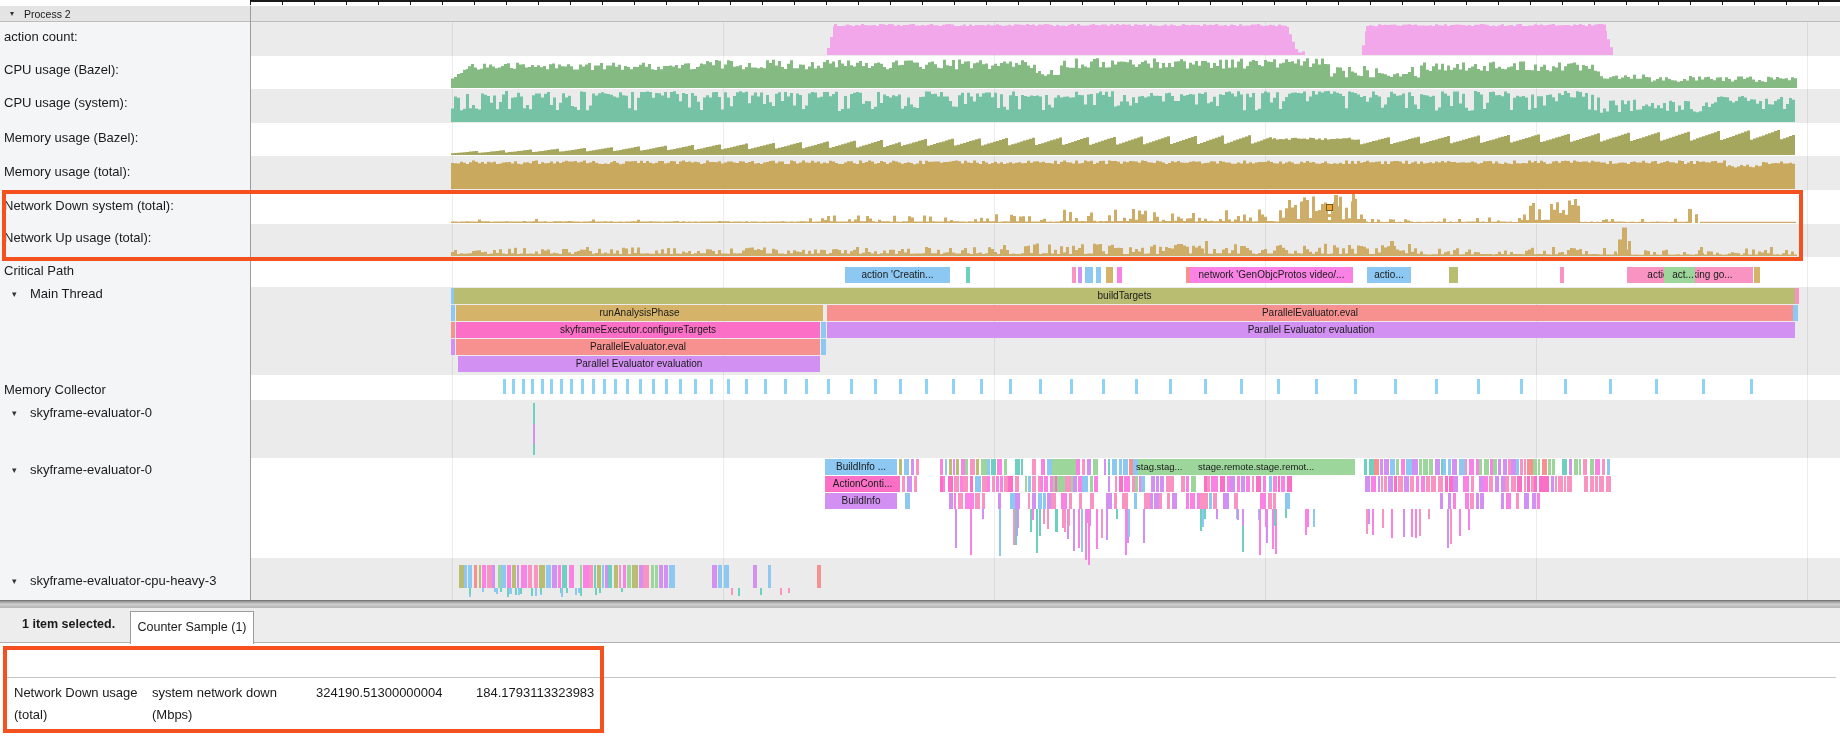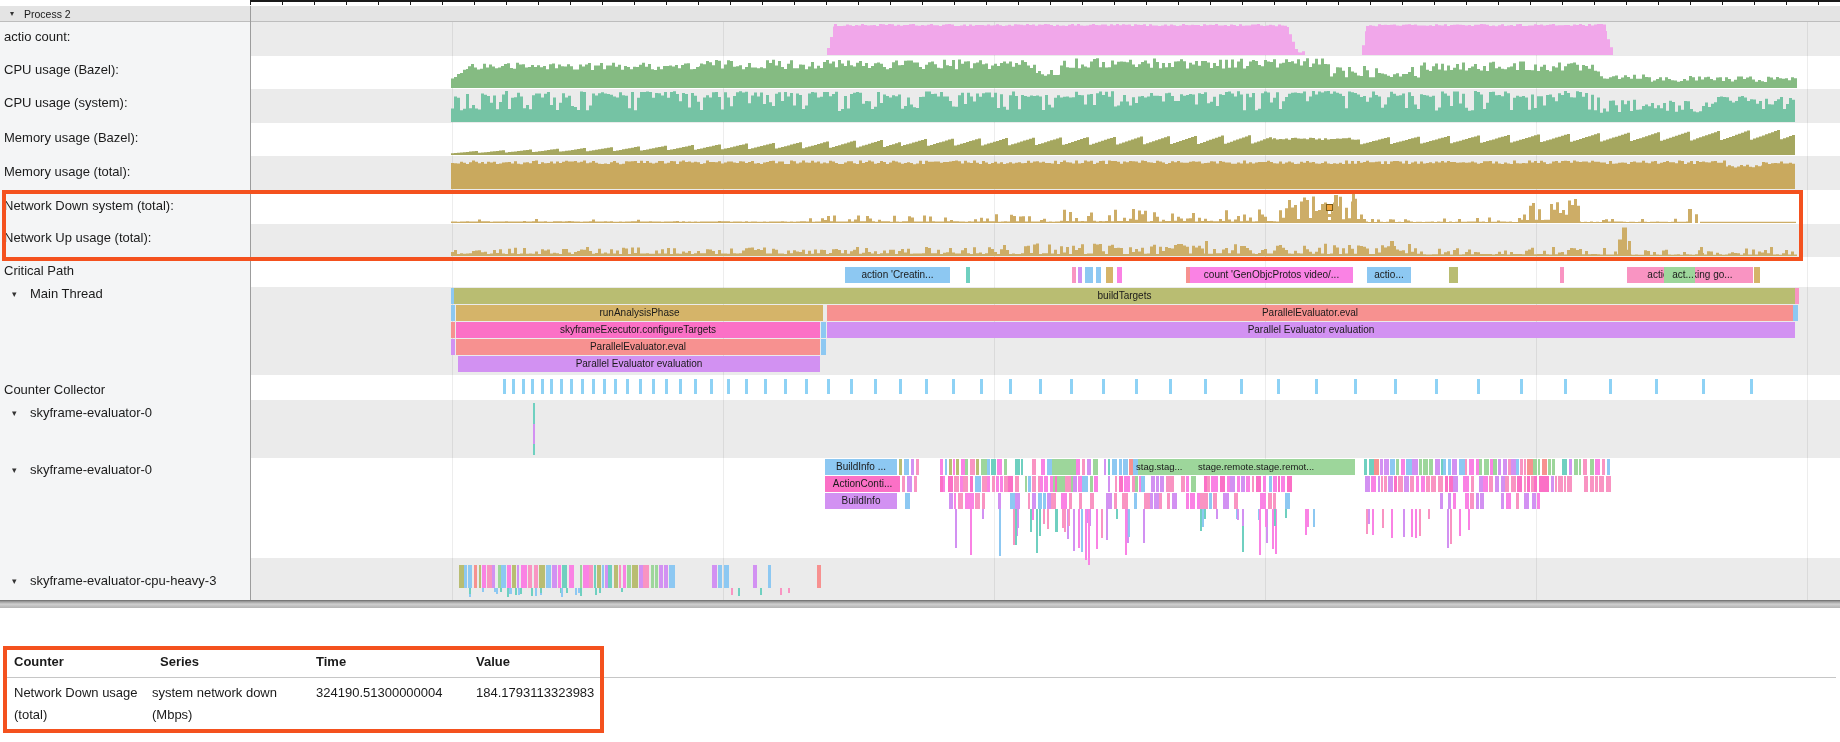--- a/index.html
+++ b/index.html
@@ -120,31 +120,31 @@
       <div class="stripe" style="top: 400px; height: 58px; background: rgb(235, 235, 235);"></div>
       <div class="stripe" style="top: 458px; height: 100px; background: rgb(255, 255, 255);"></div>
       <div class="stripe" style="top: 558px; height: 42px; background: rgb(235, 235, 235);"></div>
       <div class="gridline" style="left: 452px;"></div>
       <div class="gridline" style="left: 723px;"></div>
       <div class="gridline" style="left: 994px;"></div>
       <div class="gridline" style="left: 1265px;"></div>
       <div class="gridline" style="left: 1536px;"></div>
       <div class="gridline" style="left: 1807px;"></div>
       <div class="divider"></div>
-      <div class="side-label" style="left: 4px; top: 29px;">actio count:</div>
+      <div class="side-label" style="left: 4px; top: 29px;">action count:</div>
       <div class="side-label" style="left: 4px; top: 62px;">CPU usage (Bazel):</div>
       <div class="side-label" style="left: 4px; top: 95px;">CPU usage (system):</div>
       <div class="side-label" style="left: 4px; top: 130px;">Memory usage (Bazel):</div>
       <div class="side-label" style="left: 4px; top: 164px;">Memory usage (total):</div>
       <div class="side-label" style="left: 4px; top: 198px;">Network Down system (total):</div>
       <div class="side-label" style="left: 4px; top: 230px;">Network Up usage (total):</div>
       <div class="side-label" style="left: 4px; top: 263px;">Critical Path</div>
       <div class="side-tri" style="left: 12px; top: 289px;">▾</div>
       <div class="side-label" style="left: 30px; top: 286px;">Main Thread</div>
-      <div class="side-label" style="left: 4px; top: 382px;">Counter Collector</div>
+      <div class="side-label" style="left: 4px; top: 382px;">Memory Collector</div>
       <div class="side-tri" style="left: 12px; top: 408px;">▾</div>
       <div class="side-label" style="left: 30px; top: 405px;">skyframe-evaluator-0</div>
       <div class="side-tri" style="left: 12px; top: 465px;">▾</div>
       <div class="side-label" style="left: 30px; top: 462px;">skyframe-evaluator-0</div>
       <div class="side-tri" style="left: 12px; top: 576px;">▾</div>
       <div class="side-label" style="left: 30px; top: 573px;">skyframe-evaluator-cpu-heavy-3</div>
       <svg class="hist" viewBox="0 0 1840 600">
         <path d="M827 55V48H830V55ZM830 55V36.9H833V55ZM833 55V26.6H836V55ZM834 55V24.1H837V55ZM837 55V26.1H840V55ZM840 55V25.9H843V55ZM843 55V25.8H846V55ZM846 55V24.4H849V55ZM849 55V25.3H852V55ZM852 55V25.9H855V55ZM855 55V25H858V55ZM858 55V25.5H861V55ZM861 55V24H864V55ZM864 55V25H867V55ZM867 55V25.6H870V55ZM870 55V25.3H873V55ZM873 55V25.1H876V55ZM876 55V26H879V55ZM879 55V24.1H882V55ZM882 55V24.3H885V55ZM885 55V25.1H888V55ZM888 55V24H891V55ZM891 55V24.2H894V55ZM894 55V25.7H897V55ZM897 55V24.8H900V55ZM900 55V25.7H903V55ZM903 55V25H906V55ZM906 55V24.9H909V55ZM909 55V24.2H912V55ZM912 55V24H915V55ZM915 55V25.5H918V55ZM918 55V25.8H921V55ZM921 55V25H924V55ZM924 55V25.5H927V55ZM927 55V24.7H930V55ZM930 55V24.1H933V55ZM933 55V25.2H936V55ZM936 55V25.2H939V55ZM939 55V26.1H942V55ZM942 55V24.8H945V55ZM945 55V24.2H948V55ZM948 55V24H951V55ZM951 55V24.6H954V55ZM954 55V26H957V55ZM957 55V26H960V55ZM960 55V25.5H963V55ZM963 55V24.5H966V55ZM966 55V26H969V55ZM969 55V24.6H972V55ZM972 55V25.8H975V55ZM975 55V25H978V55ZM978 55V25.1H981V55ZM981 55V25H984V55ZM984 55V25.6H987V55ZM987 55V24.6H990V55ZM990 55V25.5H993V55ZM993 55V25.2H996V55ZM996 55V24.3H999V55ZM999 55V25.2H1002V55ZM1002 55V25.9H1005V55ZM1005 55V25.5H1008V55ZM1008 55V24.7H1011V55ZM1011 55V25.8H1014V55ZM1014 55V24.2H1017V55ZM1017 55V24.6H1020V55ZM1020 55V24.7H1023V55ZM1023 55V25.2H1026V55ZM1026 55V24.1H1029V55ZM1029 55V24.9H1032V55ZM1032 55V24.4H1035V55ZM1035 55V25.7H1038V55ZM1038 55V24.5H1041V55ZM1041 55V24.8H1044V55ZM1044 55V24H1047V55ZM1047 55V24.2H1050V55ZM1050 55V25H1053V55ZM1053 55V26.1H1056V55ZM1056 55V24.7H1059V55ZM1059 55V25.7H1062V55ZM1062 55V25.5H1065V55ZM1065 55V25.9H1068V55ZM1068 55V24.7H1071V55ZM1071 55V24H1074V55ZM1074 55V25.5H1077V55ZM1077 55V24.1H1080V55ZM1080 55V25.6H1083V55ZM1083 55V25.7H1086V55ZM1086 55V25.6H1089V55ZM1089 55V24.8H1092V55ZM1092 55V24.1H1095V55ZM1095 55V25H1098V55ZM1098 55V25.3H1101V55ZM1101 55V24.6H1104V55ZM1104 55V24.5H1107V55ZM1107 55V25.7H1110V55ZM1110 55V24.3H1113V55ZM1113 55V25.2H1116V55ZM1116 55V24.1H1119V55ZM1119 55V25.3H1122V55ZM1122 55V24.3H1125V55ZM1125 55V24.8H1128V55ZM1128 55V24.4H1131V55ZM1131 55V26.1H1134V55ZM1134 55V24.2H1137V55ZM1137 55V24.7H1140V55ZM1140 55V25.1H1143V55ZM1143 55V24.2H1146V55ZM1146 55V26H1149V55ZM1149 55V24.2H1152V55ZM1152 55V25.6H1155V55ZM1155 55V25.5H1158V55ZM1158 55V26H1161V55ZM1161 55V25.5H1164V55ZM1164 55V24.4H1167V55ZM1167 55V25.7H1170V55ZM1170 55V24.5H1173V55ZM1173 55V25.3H1176V55ZM1176 55V26H1179V55ZM1179 55V25.4H1182V55ZM1182 55V24.1H1185V55ZM1185 55V25.1H1188V55ZM1188 55V25.3H1191V55ZM1191 55V24.8H1194V55ZM1194 55V25.1H1197V55ZM1197 55V25H1200V55ZM1200 55V25.9H1203V55ZM1203 55V24.3H1206V55ZM1206 55V25.3H1209V55ZM1209 55V24.8H1212V55ZM1212 55V25H1215V55ZM1215 55V24H1218V55ZM1218 55V25.4H1221V55ZM1221 55V25.4H1224V55ZM1224 55V25.1H1227V55ZM1227 55V25.9H1230V55ZM1230 55V24.6H1233V55ZM1233 55V24.9H1236V55ZM1236 55V26H1239V55ZM1239 55V24.3H1242V55ZM1242 55V25.8H1245V55ZM1245 55V25.6H1248V55ZM1248 55V25.5H1251V55ZM1251 55V24.5H1254V55ZM1254 55V24.5H1257V55ZM1257 55V24.1H1260V55ZM1260 55V25.5H1263V55ZM1263 55V25.9H1266V55ZM1266 55V25.5H1269V55ZM1269 55V24.7H1272V55ZM1272 55V25.3H1275V55ZM1275 55V26.2H1278V55ZM1278 55V24.6H1281V55ZM1281 55V25.6H1284V55ZM1284 55V25.7H1287V55ZM1286 55V27.1H1289V55ZM1289 55V34.2H1292V55ZM1292 55V41.8H1295V55ZM1295 55V48.9H1298V55ZM1296 55V52.3H1299V55ZM1299 55V52.6H1302V55ZM1302 55V51.3H1305V55ZM1362 55V45.2H1365V55ZM1365 55V31.2H1368V55ZM1366 55V26H1369V55ZM1369 55V25.3H1372V55ZM1372 55V25.8H1375V55ZM1375 55V26.2H1378V55ZM1378 55V24.3H1381V55ZM1381 55V25.1H1384V55ZM1384 55V24.8H1387V55ZM1387 55V24.9H1390V55ZM1390 55V24.8H1393V55ZM1393 55V24.5H1396V55ZM1396 55V25.6H1399V55ZM1399 55V25.8H1402V55ZM1402 55V24.7H1405V55ZM1405 55V24.6H1408V55ZM1408 55V24.2H1411V55ZM1411 55V24.9H1414V55ZM1414 55V24.4H1417V55ZM1417 55V25.6H1420V55ZM1420 55V25.5H1423V55ZM1423 55V25.6H1426V55ZM1426 55V25.7H1429V55ZM1429 55V25.3H1432V55ZM1432 55V26H1435V55ZM1435 55V24.2H1438V55ZM1438 55V25.3H1441V55ZM1441 55V25.4H1444V55ZM1444 55V24.2H1447V55ZM1447 55V26H1450V55ZM1450 55V25.1H1453V55ZM1453 55V24.8H1456V55ZM1456 55V24.5H1459V55ZM1459 55V24.8H1462V55ZM1462 55V24.9H1465V55ZM1465 55V25.5H1468V55ZM1468 55V25H1471V55ZM1471 55V25.9H1474V55ZM1474 55V24.7H1477V55ZM1477 55V24.7H1480V55ZM1480 55V24.1H1483V55ZM1483 55V24.2H1486V55ZM1486 55V24.7H1489V55ZM1489 55V26.1H1492V55ZM1492 55V25.4H1495V55ZM1495 55V26.2H1498V55ZM1498 55V25.3H1501V55ZM1501 55V24.3H1504V55ZM1504 55V26.1H1507V55ZM1507 55V25.4H1510V55ZM1510 55V25H1513V55ZM1513 55V26.1H1516V55ZM1516 55V24.3H1519V55ZM1519 55V24.1H1522V55ZM1522 55V26H1525V55ZM1525 55V26H1528V55ZM1528 55V25.4H1531V55ZM1531 55V25.5H1534V55ZM1534 55V24.3H1537V55ZM1537 55V25H1540V55ZM1540 55V24.6H1543V55ZM1543 55V25.6H1546V55ZM1546 55V24.9H1549V55ZM1549 55V24.4H1552V55ZM1552 55V24H1555V55ZM1555 55V25.6H1558V55ZM1558 55V25.3H1561V55ZM1561 55V25.2H1564V55ZM1564 55V24.9H1567V55ZM1567 55V25.1H1570V55ZM1570 55V25.8H1573V55ZM1573 55V24.4H1576V55ZM1576 55V25.1H1579V55ZM1579 55V24H1582V55ZM1582 55V25H1585V55ZM1585 55V26H1588V55ZM1588 55V24H1591V55ZM1591 55V25.5H1594V55ZM1594 55V24.5H1597V55ZM1597 55V24.1H1600V55ZM1600 55V24H1603V55ZM1603 55V24.4H1606V55ZM1604 55V30.9H1607V55ZM1607 55V39.2H1610V55ZM1610 55V47.3H1613V55Z" fill="#f1a7ea"></path>
         <path d="M451 88V78.6H454V88ZM454 88V76.9H457V88ZM457 88V74H460V88ZM460 88V73H463V88ZM463 88V69.7H466V88ZM466 88V69H469V88ZM468 88V66.2H471V88ZM471 88V63.9H474V88ZM474 88V67.6H477V88ZM477 88V69.5H480V88ZM480 88V68.7H483V88ZM483 88V63.7H486V88ZM486 88V67.4H489V88ZM489 88V64.5H492V88ZM492 88V66.6H495V88ZM495 88V68.2H498V88ZM498 88V67.6H501V88ZM501 88V66.1H504V88ZM504 88V63.9H507V88ZM507 88V63.3H510V88ZM510 88V68H513V88ZM513 88V68.8H516V88ZM516 88V62.7H519V88ZM519 88V64.5H522V88ZM522 88V64.3H525V88ZM525 88V67.6H528V88ZM528 88V67.1H531V88ZM531 88V64.9H534V88ZM534 88V67.1H537V88ZM537 88V65.2H540V88ZM540 88V67.2H543V88ZM543 88V66.1H546V88ZM546 88V69.3H549V88ZM549 88V64.3H552V88ZM552 88V63.6H555V88ZM555 88V68.2H558V88ZM558 88V64.4H561V88ZM561 88V66.2H564V88ZM564 88V66.6H567V88ZM567 88V64.3H570V88ZM570 88V66.3H573V88ZM573 88V69.4H576V88ZM576 88V69.5H579V88ZM579 88V64.5H582V88ZM582 88V66.6H585V88ZM585 88V64.6H588V88ZM588 88V63H591V88ZM591 88V69.9H594V88ZM594 88V65.4H597V88ZM597 88V65.6H600V88ZM600 88V63H603V88ZM603 88V69.2H606V88ZM606 88V65.5H609V88ZM609 88V65.6H612V88ZM612 88V62.8H615V88ZM615 88V66.7H618V88ZM618 88V64.7H621V88ZM621 88V69.7H624V88ZM624 88V66.1H627V88ZM627 88V67H630V88ZM630 88V69.2H633V88ZM633 88V66.8H636V88ZM636 88V66.9H639V88ZM639 88V64.7H642V88ZM642 88V62.8H645V88ZM645 88V66.8H648V88ZM648 88V64H651V88ZM651 88V69.3H654V88ZM654 88V69.9H657V88ZM657 88V66.7H660V88ZM660 88V69.2H663V88ZM663 88V65.9H666V88ZM666 88V65.9H669V88ZM669 88V65.6H672V88ZM672 88V66.6H675V88ZM675 88V65.1H678V88ZM678 88V68.3H681V88ZM681 88V65.1H684V88ZM684 88V63.5H687V88ZM687 88V63.2H690V88ZM690 88V69.3H693V88ZM693 88V68.9H696V88ZM696 88V67.1H699V88ZM699 88V66.3H702V88ZM700 88V63.4H703V88ZM703 88V64.2H706V88ZM706 88V61H709V88ZM709 88V62.3H712V88ZM712 88V65.3H715V88ZM715 88V59.9H718V88ZM718 88V60.8H721V88ZM721 88V68.5H724V88ZM724 88V64.4H727V88ZM727 88V60.3H730V88ZM730 88V61H733V88ZM733 88V66.8H736V88ZM736 88V66.2H739V88ZM739 88V65.3H742V88ZM742 88V69.3H745V88ZM745 88V67.1H748V88ZM748 88V63H751V88ZM751 88V67.4H754V88ZM754 88V67.5H757V88ZM757 88V68.3H760V88ZM760 88V67.2H763V88ZM763 88V68.3H766V88ZM766 88V60.3H769V88ZM769 88V62.9H772V88ZM772 88V59.8H775V88ZM775 88V65.6H778V88ZM778 88V61H781V88ZM781 88V67.1H784V88ZM784 88V69.1H787V88ZM787 88V63.8H790V88ZM790 88V60.2H793V88ZM793 88V68.2H796V88ZM796 88V68.2H799V88ZM799 88V64.6H802V88ZM802 88V64.8H805V88ZM805 88V69.3H808V88ZM808 88V66.4H811V88ZM811 88V61.9H814V88ZM814 88V68.4H817V88ZM817 88V65.8H820V88ZM820 88V68.1H823V88ZM823 88V62.1H826V88ZM826 88V60H829V88ZM829 88V63.5H832V88ZM832 88V61.5H835V88ZM835 88V67.2H838V88ZM838 88V59.9H841V88ZM841 88V63.4H844V88ZM844 88V65.9H847V88ZM847 88V60.5H850V88ZM850 88V65.3H853V88ZM853 88V66.6H856V88ZM856 88V62.7H859V88ZM859 88V61.1H862V88ZM862 88V66H865V88ZM865 88V63.1H868V88ZM868 88V68.1H871V88ZM871 88V65.9H874V88ZM874 88V63.3H877V88ZM877 88V62.6H880V88ZM880 88V63.7H883V88ZM883 88V67H886V88ZM886 88V69.3H889V88ZM889 88V67.9H892V88ZM892 88V62.2H895V88ZM895 88V60.4H898V88ZM898 88V65.3H901V88ZM901 88V65H904V88ZM904 88V60.7H907V88ZM907 88V60.5H910V88ZM910 88V60.6H913V88ZM913 88V62.4H916V88ZM916 88V62.6H919V88ZM919 88V66.9H922V88ZM922 88V68.9H925V88ZM925 88V64.8H928V88ZM928 88V62.2H931V88ZM931 88V61.5H934V88ZM934 88V64.3H937V88ZM937 88V67.7H940V88ZM940 88V68.2H943V88ZM943 88V59.7H946V88ZM946 88V65.3H949V88ZM949 88V66H952V88ZM952 88V59.9H955V88ZM955 88V69.2H958V88ZM958 88V59.6H961V88ZM961 88V63.7H964V88ZM964 88V61.4H967V88ZM967 88V61.3H970V88ZM970 88V68.3H973V88ZM973 88V63.2H976V88ZM976 88V62.5H979V88ZM979 88V60.2H982V88ZM982 88V64.3H985V88ZM985 88V63.5H988V88ZM988 88V69H991V88ZM991 88V65.5H994V88ZM994 88V63.8H997V88ZM997 88V66.1H1000V88ZM1000 88V63.1H1003V88ZM1003 88V61.6H1006V88ZM1006 88V63.4H1009V88ZM1009 88V61.5H1012V88ZM1012 88V66.8H1015V88ZM1015 88V63.1H1018V88ZM1018 88V64.8H1021V88ZM1021 88V60.3H1024V88ZM1024 88V62.1H1027V88ZM1027 88V65.4H1030V88ZM1030 88V68.1H1033V88ZM1033 88V64.7H1036V88ZM1035 88V73H1038V88ZM1038 88V71.1H1041V88ZM1041 88V74.3H1044V88ZM1044 88V75.8H1047V88ZM1047 88V74.3H1050V88ZM1050 88V70H1053V88ZM1053 88V74.9H1056V88ZM1056 88V75.1H1059V88ZM1059 88V74.7H1062V88ZM1060 88V65.4H1063V88ZM1063 88V60.8H1066V88ZM1066 88V67.3H1069V88ZM1069 88V67.7H1072V88ZM1072 88V67.7H1075V88ZM1075 88V58.5H1078V88ZM1078 88V68.2H1081V88ZM1081 88V64.5H1084V88ZM1084 88V66.4H1087V88ZM1087 88V67.5H1090V88ZM1090 88V61.5H1093V88ZM1093 88V59H1096V88ZM1096 88V58.2H1099V88ZM1099 88V67.3H1102V88ZM1102 88V62.1H1105V88ZM1105 88V67.4H1108V88ZM1108 88V67.2H1111V88ZM1111 88V60.6H1114V88ZM1114 88V64.5H1117V88ZM1117 88V61.7H1120V88ZM1120 88V61.6H1123V88ZM1123 88V61.7H1126V88ZM1126 88V62.2H1129V88ZM1129 88V59.7H1132V88ZM1132 88V64.5H1135V88ZM1135 88V67H1138V88ZM1138 88V64.3H1141V88ZM1141 88V61.9H1144V88ZM1144 88V60.6H1147V88ZM1147 88V63.5H1150V88ZM1150 88V67.8H1153V88ZM1153 88V58.5H1156V88ZM1156 88V61.9H1159V88ZM1159 88V68.2H1162V88ZM1162 88V63.1H1165V88ZM1165 88V67.2H1168V88ZM1168 88V63.1H1171V88ZM1171 88V67.1H1174V88ZM1174 88V61.5H1177V88ZM1177 88V61.3H1180V88ZM1180 88V59.3H1183V88ZM1183 88V61.2H1186V88ZM1186 88V68.4H1189V88ZM1189 88V62.7H1192V88ZM1192 88V64.4H1195V88ZM1195 88V60.9H1198V88ZM1198 88V65.7H1201V88ZM1201 88V60.9H1204V88ZM1204 88V61H1207V88ZM1207 88V62.6H1210V88ZM1210 88V68H1213V88ZM1213 88V63H1216V88ZM1216 88V66.1H1219V88ZM1219 88V59.8H1222V88ZM1222 88V68.4H1225V88ZM1225 88V59.8H1228V88ZM1228 88V67.7H1231V88ZM1231 88V59.6H1234V88ZM1234 88V67.6H1237V88ZM1237 88V61.4H1240V88ZM1240 88V58.7H1243V88ZM1243 88V68.4H1246V88ZM1246 88V66.1H1249V88ZM1249 88V61.6H1252V88ZM1252 88V59.9H1255V88ZM1255 88V60.9H1258V88ZM1258 88V65.1H1261V88ZM1261 88V66.2H1264V88ZM1264 88V59.9H1267V88ZM1267 88V61.4H1270V88ZM1270 88V62H1273V88ZM1273 88V59.3H1276V88ZM1276 88V67.5H1279V88ZM1279 88V63.4H1282V88ZM1282 88V62.7H1285V88ZM1285 88V59.2H1288V88ZM1288 88V62H1291V88ZM1291 88V61.3H1294V88ZM1294 88V63.5H1297V88ZM1297 88V59.2H1300V88ZM1300 88V65.4H1303V88ZM1303 88V61.2H1306V88ZM1306 88V58.2H1309V88ZM1309 88V66.9H1312V88ZM1312 88V63.6H1315V88ZM1315 88V58.8H1318V88ZM1318 88V64.6H1321V88ZM1321 88V58.5H1324V88ZM1324 88V64H1327V88ZM1327 88V64.2H1330V88ZM1330 88V76.4H1333V88ZM1333 88V73.2H1336V88ZM1336 88V67.2H1339V88ZM1339 88V67.4H1342V88ZM1342 88V70.7H1345V88ZM1345 88V77.3H1348V88ZM1348 88V67.1H1351V88ZM1351 88V71.6H1354V88ZM1354 88V72.7H1357V88ZM1357 88V75.6H1360V88ZM1360 88V76.1H1363V88ZM1363 88V66H1366V88ZM1366 88V70.2H1369V88ZM1369 88V77.2H1372V88ZM1372 88V77.3H1375V88ZM1375 88V68.2H1378V88ZM1378 88V73.1H1381V88ZM1381 88V73.4H1384V88ZM1384 88V74.2H1387V88ZM1387 88V75.7H1390V88ZM1390 88V77.1H1393V88ZM1393 88V74.3H1396V88ZM1396 88V73.3H1399V88ZM1399 88V76.5H1402V88ZM1402 88V73.9H1405V88ZM1405 88V74.1H1408V88ZM1408 88V71.9H1411V88ZM1411 88V67.1H1414V88ZM1414 88V76H1417V88ZM1417 88V77.4H1420V88ZM1420 88V65.4H1423V88ZM1423 88V62.6H1426V88ZM1426 88V69.7H1429V88ZM1429 88V71H1432V88ZM1432 88V66.2H1435V88ZM1435 88V63.5H1438V88ZM1438 88V69.4H1441V88ZM1441 88V63.7H1444V88ZM1444 88V70.5H1447V88ZM1447 88V65.4H1450V88ZM1450 88V70H1453V88ZM1453 88V67.7H1456V88ZM1456 88V64.1H1459V88ZM1459 88V69.6H1462V88ZM1462 88V62.6H1465V88ZM1465 88V70.6H1468V88ZM1468 88V68H1471V88ZM1471 88V66.5H1474V88ZM1474 88V64.1H1477V88ZM1477 88V69.1H1480V88ZM1480 88V70.5H1483V88ZM1483 88V66.1H1486V88ZM1486 88V70.9H1489V88ZM1489 88V62.6H1492V88ZM1492 88V61.7H1495V88ZM1495 88V68.2H1498V88ZM1498 88V66.7H1501V88ZM1501 88V68.8H1504V88ZM1504 88V69.3H1507V88ZM1507 88V67.3H1510V88ZM1510 88V66.6H1513V88ZM1513 88V63.3H1516V88ZM1516 88V70H1519V88ZM1519 88V61.6H1522V88ZM1522 88V61.5H1525V88ZM1525 88V70.1H1528V88ZM1528 88V70H1531V88ZM1531 88V70.3H1534V88ZM1534 88V64.5H1537V88ZM1537 88V71.1H1540V88ZM1540 88V66.8H1543V88ZM1543 88V64.8H1546V88ZM1546 88V70.1H1549V88ZM1549 88V71.2H1552V88ZM1552 88V66.2H1555V88ZM1555 88V67.5H1558V88ZM1558 88V62.5H1561V88ZM1561 88V70.4H1564V88ZM1564 88V66.3H1567V88ZM1567 88V63.8H1570V88ZM1570 88V63.2H1573V88ZM1573 88V62.5H1576V88ZM1576 88V64.8H1579V88ZM1579 88V70.6H1582V88ZM1582 88V65H1585V88ZM1585 88V66.1H1588V88ZM1588 88V68.8H1591V88ZM1591 88V64.8H1594V88ZM1594 88V70.8H1597V88ZM1597 88V71.4H1600V88ZM1600 88V76.3H1603V88ZM1603 88V78.5H1606V88ZM1606 88V78.8H1609V88ZM1609 88V77.3H1612V88ZM1612 88V76.3H1615V88ZM1615 88V75.5H1618V88ZM1618 88V79.1H1621V88ZM1621 88V77.4H1624V88ZM1624 88V75.3H1627V88ZM1627 88V77.1H1630V88ZM1630 88V78.8H1633V88ZM1633 88V74.8H1636V88ZM1636 88V78.8H1639V88ZM1639 88V78.7H1642V88ZM1642 88V74.6H1645V88ZM1645 88V77H1648V88ZM1648 88V77.3H1651V88ZM1650 88V81.7H1653V88ZM1653 88V80.5H1656V88ZM1656 88V79.1H1659V88ZM1659 88V77.3H1662V88ZM1662 88V80.4H1665V88ZM1665 88V77.3H1668V88ZM1668 88V79.1H1671V88ZM1671 88V80.3H1674V88ZM1674 88V80.5H1677V88ZM1677 88V81.8H1680V88ZM1680 88V80.9H1683V88ZM1683 88V79H1686V88ZM1686 88V80.4H1689V88ZM1689 88V76.1H1692V88ZM1692 88V77.3H1695V88ZM1695 88V80.5H1698V88ZM1698 88V76.4H1701V88ZM1701 88V79.6H1704V88ZM1704 88V77.2H1707V88ZM1707 88V76.7H1710V88ZM1710 88V79.1H1713V88ZM1713 88V80.3H1716V88ZM1716 88V77.5H1719V88ZM1719 88V77.3H1722V88ZM1722 88V81.1H1725V88ZM1725 88V77.3H1728V88ZM1728 88V79.1H1731V88ZM1731 88V81.5H1734V88ZM1734 88V79.8H1737V88ZM1737 88V76.4H1740V88ZM1740 88V76.6H1743V88ZM1743 88V79H1746V88ZM1746 88V77.4H1749V88ZM1749 88V76.6H1752V88ZM1752 88V79.5H1755V88ZM1755 88V81.8H1758V88ZM1758 88V80.1H1761V88ZM1761 88V81.2H1764V88ZM1764 88V82H1767V88ZM1767 88V76.7H1770V88ZM1770 88V77.5H1773V88ZM1773 88V79.5H1776V88ZM1776 88V77H1779V88ZM1779 88V78.3H1782V88ZM1782 88V78.8H1785V88ZM1785 88V78.2H1788V88ZM1788 88V80.3H1791V88ZM1791 88V77.2H1794V88ZM1794 88V78.3H1797V88Z" fill="#85bb82"></path>
         <path d="M451 122V108.5H454V122ZM454 122V96.5H457V122ZM457 122V97.7H460V122ZM460 122V110.3H463V122ZM463 122V108.7H466V122ZM466 122V94H469V122ZM469 122V108.3H472V122ZM472 122V105.1H475V122ZM475 122V108.6H478V122ZM478 122V109.4H481V122ZM481 122V93.5H484V122ZM484 122V94.8H487V122ZM487 122V96H490V122ZM490 122V102.7H493V122ZM493 122V95.6H496V122ZM496 122V109.3H499V122ZM499 122V102.1H502V122ZM502 122V94.5H505V122ZM505 122V91.1H508V122ZM508 122V108.9H511V122ZM511 122V97.8H514V122ZM514 122V97.2H517V122ZM517 122V92.7H520V122ZM520 122V96.6H523V122ZM523 122V108.3H526V122ZM526 122V104.9H529V122ZM529 122V109.2H532V122ZM532 122V95.2H535V122ZM535 122V93.5H538V122ZM538 122V93.4H541V122ZM541 122V97.6H544V122ZM544 122V93.8H547V122ZM547 122V91.9H550V122ZM550 122V105.1H553V122ZM553 122V97.6H556V122ZM556 122V110.1H559V122ZM559 122V102.8H562V122ZM562 122V93.2H565V122ZM565 122V97.5H568V122ZM568 122V95.8H571V122ZM571 122V106.1H574V122ZM574 122V106.9H577V122ZM577 122V109.9H580V122ZM580 122V91.4H583V122ZM583 122V91.9H586V122ZM586 122V110.3H589V122ZM589 122V105.5H592V122ZM592 122V93.4H595V122ZM595 122V95.4H598V122ZM598 122V93.3H601V122ZM601 122V92.3H604V122ZM604 122V93.6H607V122ZM607 122V93.9H610V122ZM610 122V94.7H613V122ZM613 122V96.6H616V122ZM616 122V97.6H619V122ZM619 122V92.3H622V122ZM622 122V95.2H625V122ZM625 122V95.7H628V122ZM628 122V108.3H631V122ZM631 122V92H634V122ZM634 122V110.3H637V122ZM637 122V97.7H640V122ZM640 122V92.1H643V122ZM643 122V92H646V122ZM646 122V91.5H649V122ZM649 122V92.1H652V122ZM652 122V97.7H655V122ZM655 122V93.1H658V122ZM658 122V93.2H661V122ZM661 122V95.4H664V122ZM664 122V92.1H667V122ZM667 122V97.8H670V122ZM670 122V91.9H673V122ZM673 122V91.2H676V122ZM676 122V93.9H679V122ZM679 122V101.2H682V122ZM682 122V93H685V122ZM685 122V94H688V122ZM688 122V107.4H691V122ZM691 122V93.1H694V122ZM694 122V95.7H697V122ZM697 122V101.8H700V122ZM700 122V110H703V122ZM703 122V97.5H706V122ZM706 122V95.3H709V122ZM709 122V97.5H712V122ZM712 122V92.2H715V122ZM715 122V91.9H718V122ZM718 122V97.1H721V122ZM721 122V109.4H724V122ZM724 122V92.3H727V122ZM727 122V97.4H730V122ZM730 122V106.3H733V122ZM733 122V96H736V122ZM736 122V92.3H739V122ZM739 122V91.3H742V122ZM742 122V92.5H745V122ZM745 122V91.8H748V122ZM748 122V103.2H751V122ZM751 122V95.6H754V122ZM754 122V92.4H757V122ZM757 122V96.4H760V122ZM760 122V92.4H763V122ZM763 122V103.9H766V122ZM766 122V95.1H769V122ZM769 122V102.2H772V122ZM772 122V105.9H775V122ZM775 122V93.7H778V122ZM778 122V92.2H781V122ZM781 122V101.1H784V122ZM784 122V92.1H787V122ZM787 122V96.5H790V122ZM790 122V92.9H793V122ZM793 122V105.6H796V122ZM796 122V93.6H799V122ZM799 122V95H802V122ZM802 122V109.1H805V122ZM805 122V105.6H808V122ZM808 122V93.4H811V122ZM811 122V92H814V122ZM814 122V92.6H817V122ZM817 122V97.4H820V122ZM820 122V96.7H823V122ZM823 122V92H826V122ZM826 122V91.9H829V122ZM829 122V96.2H832V122ZM832 122V94.1H835V122ZM835 122V91.8H838V122ZM838 122V110.9H841V122ZM841 122V109H844V122ZM844 122V96.1H847V122ZM847 122V108.6H850V122ZM850 122V93.9H853V122ZM853 122V92.8H856V122ZM856 122V91.9H859V122ZM859 122V92.8H862V122ZM862 122V103.8H865V122ZM865 122V100.9H868V122ZM868 122V101.3H871V122ZM871 122V109H874V122ZM874 122V106.7H877V122ZM877 122V92.1H880V122ZM880 122V103.1H883V122ZM883 122V94.6H886V122ZM886 122V96.1H889V122ZM889 122V97.4H892V122ZM892 122V95.3H895V122ZM895 122V96.2H898V122ZM898 122V94.4H901V122ZM901 122V108.8H904V122ZM904 122V106H907V122ZM907 122V97.4H910V122ZM910 122V104.6H913V122ZM913 122V107.3H916V122ZM916 122V107.9H919V122ZM919 122V97.1H922V122ZM922 122V96.8H925V122ZM925 122V91.6H928V122ZM928 122V91.4H931V122ZM931 122V93.9H934V122ZM934 122V93.8H937V122ZM937 122V96.5H940V122ZM940 122V92.1H943V122ZM943 122V96.6H946V122ZM946 122V96.5H949V122ZM949 122V101.1H952V122ZM952 122V106.5H955V122ZM955 122V106.8H958V122ZM958 122V95.2H961V122ZM961 122V92.7H964V122ZM964 122V104.1H967V122ZM967 122V92.7H970V122ZM970 122V96.6H973V122ZM973 122V101.4H976V122ZM976 122V93.5H979V122ZM979 122V96.7H982V122ZM982 122V93.3H985V122ZM985 122V92.6H988V122ZM988 122V92.6H991V122ZM991 122V97.3H994V122ZM994 122V92.7H997V122ZM997 122V107.9H1000V122ZM1000 122V94.3H1003V122ZM1003 122V106.8H1006V122ZM1006 122V109.8H1009V122ZM1009 122V95.3H1012V122ZM1012 122V91.6H1015V122ZM1015 122V96H1018V122ZM1018 122V109.2H1021V122ZM1021 122V95.1H1024V122ZM1024 122V96.1H1027V122ZM1027 122V96.7H1030V122ZM1030 122V95.6H1033V122ZM1033 122V96.1H1036V122ZM1036 122V95.6H1039V122ZM1039 122V96.6H1042V122ZM1042 122V109.9H1045V122ZM1045 122V95H1048V122ZM1048 122V104.7H1051V122ZM1051 122V107.5H1054V122ZM1054 122V97.7H1057V122ZM1057 122V95.3H1060V122ZM1060 122V97.6H1063V122ZM1063 122V96.8H1066V122ZM1066 122V96.5H1069V122ZM1069 122V97.6H1072V122ZM1072 122V97.2H1075V122ZM1075 122V91.7H1078V122ZM1078 122V95H1081V122ZM1081 122V95.2H1084V122ZM1084 122V104.6H1087V122ZM1087 122V94.5H1090V122ZM1090 122V94.1H1093V122ZM1093 122V105H1096V122ZM1096 122V93.2H1099V122ZM1099 122V91.5H1102V122ZM1102 122V95.1H1105V122ZM1105 122V91.7H1108V122ZM1108 122V96.8H1111V122ZM1111 122V91.2H1114V122ZM1114 122V106.5H1117V122ZM1117 122V105.6H1120V122ZM1120 122V101.4H1123V122ZM1123 122V95.1H1126V122ZM1126 122V101.6H1129V122ZM1129 122V105.5H1132V122ZM1132 122V97.2H1135V122ZM1135 122V103.1H1138V122ZM1138 122V96.6H1141V122ZM1141 122V96.1H1144V122ZM1144 122V97.5H1147V122ZM1147 122V96.6H1150V122ZM1150 122V93.1H1153V122ZM1153 122V95.7H1156V122ZM1156 122V95.8H1159V122ZM1159 122V95.9H1162V122ZM1162 122V101.4H1165V122ZM1165 122V93.2H1168V122ZM1168 122V92.7H1171V122ZM1171 122V96H1174V122ZM1174 122V101.1H1177V122ZM1177 122V101H1180V122ZM1180 122V94.3H1183V122ZM1183 122V95.7H1186V122ZM1186 122V94.9H1189V122ZM1189 122V93.9H1192V122ZM1192 122V94.4H1195V122ZM1195 122V104.6H1198V122ZM1198 122V93.2H1201V122ZM1201 122V94.1H1204V122ZM1204 122V92.2H1207V122ZM1207 122V103.2H1210V122ZM1210 122V101.7H1213V122ZM1213 122V96.8H1216V122ZM1216 122V105.9H1219V122ZM1219 122V94.2H1222V122ZM1222 122V95.1H1225V122ZM1225 122V92H1228V122ZM1228 122V91.5H1231V122ZM1231 122V93.5H1234V122ZM1234 122V96.4H1237V122ZM1237 122V91.3H1240V122ZM1240 122V94.5H1243V122ZM1243 122V110.2H1246V122ZM1246 122V93.8H1249V122ZM1249 122V97.3H1252V122ZM1252 122V93H1255V122ZM1255 122V110.3H1258V122ZM1258 122V108.7H1261V122ZM1261 122V93.3H1264V122ZM1264 122V91.5H1267V122ZM1267 122V92.5H1270V122ZM1270 122V102.4H1273V122ZM1273 122V97.8H1276V122ZM1276 122V92.2H1279V122ZM1279 122V109H1282V122ZM1282 122V101.2H1285V122ZM1285 122V97H1288V122ZM1288 122V93.7H1291V122ZM1291 122V92.8H1294V122ZM1294 122V92.6H1297V122ZM1297 122V92.9H1300V122ZM1300 122V93.3H1303V122ZM1303 122V91.6H1306V122ZM1306 122V101.2H1309V122ZM1309 122V96.4H1312V122ZM1312 122V91H1315V122ZM1315 122V94.4H1318V122ZM1318 122V91.6H1321V122ZM1321 122V92.4H1324V122ZM1324 122V91.3H1327V122ZM1327 122V91.1H1330V122ZM1330 122V93.8H1333V122ZM1333 122V91.5H1336V122ZM1336 122V92.7H1339V122ZM1339 122V93.8H1342V122ZM1342 122V96.1H1345V122ZM1345 122V108.3H1348V122ZM1348 122V91.4H1351V122ZM1351 122V92.3H1354V122ZM1354 122V93.1H1357V122ZM1357 122V94.5H1360V122ZM1360 122V96.9H1363V122ZM1363 122V96.1H1366V122ZM1366 122V101.8H1369V122ZM1369 122V97.4H1372V122ZM1372 122V91.4H1375V122ZM1375 122V95H1378V122ZM1378 122V96.5H1381V122ZM1381 122V107.8H1384V122ZM1384 122V104.5H1387V122ZM1387 122V97.2H1390V122ZM1390 122V91.7H1393V122ZM1393 122V93.7H1396V122ZM1396 122V95.8H1399V122ZM1399 122V95.3H1402V122ZM1402 122V93.6H1405V122ZM1405 122V107.9H1408V122ZM1408 122V92.3H1411V122ZM1411 122V96.1H1414V122ZM1414 122V104.5H1417V122ZM1417 122V109H1420V122ZM1420 122V94.3H1423V122ZM1423 122V95.1H1426V122ZM1426 122V95.6H1429V122ZM1429 122V96.8H1432V122ZM1432 122V95.8H1435V122ZM1435 122V110.4H1438V122ZM1438 122V107.6H1441V122ZM1441 122V91.6H1444V122ZM1444 122V93.6H1447V122ZM1447 122V95.7H1450V122ZM1450 122V105.9H1453V122ZM1453 122V91.6H1456V122ZM1456 122V91.6H1459V122ZM1459 122V103.5H1462V122ZM1462 122V93.7H1465V122ZM1465 122V107.7H1468V122ZM1468 122V110.8H1471V122ZM1471 122V110.2H1474V122ZM1474 122V91H1477V122ZM1477 122V91.9H1480V122ZM1480 122V94.6H1483V122ZM1483 122V109.1H1486V122ZM1486 122V102.7H1489V122ZM1489 122V91.9H1492V122ZM1492 122V91.7H1495V122ZM1495 122V95.2H1498V122ZM1498 122V95.1H1501V122ZM1501 122V96.3H1504V122ZM1504 122V91.4H1507V122ZM1507 122V93.2H1510V122ZM1510 122V110H1513V122ZM1513 122V97.7H1516V122ZM1516 122V95.7H1519V122ZM1519 122V96.7H1522V122ZM1522 122V96.1H1525V122ZM1525 122V97.4H1528V122ZM1528 122V109.7H1531V122ZM1531 122V94.4H1534V122ZM1534 122V108H1537V122ZM1537 122V96.3H1540V122ZM1540 122V96.2H1543V122ZM1543 122V105.5H1546V122ZM1546 122V94.9H1549V122ZM1549 122V94.5H1552V122ZM1552 122V97.2H1555V122ZM1555 122V101.2H1558V122ZM1558 122V93.2H1561V122ZM1561 122V95.1H1564V122ZM1564 122V91.1H1567V122ZM1567 122V92.9H1570V122ZM1570 122V97.2H1573V122ZM1573 122V97.4H1576V122ZM1576 122V91.3H1579V122ZM1579 122V92H1582V122ZM1582 122V96.8H1585V122ZM1585 122V93H1588V122ZM1588 122V109.5H1591V122ZM1591 122V94.7H1594V122ZM1594 122V110.3H1597V122ZM1597 122V97.5H1600V122ZM1600 122V112.7H1603V122ZM1603 122V108.6H1606V122ZM1606 122V111.5H1609V122ZM1609 122V100.8H1612V122ZM1612 122V100.6H1615V122ZM1615 122V105.2H1618V122ZM1618 122V112H1621V122ZM1621 122V100.2H1624V122ZM1624 122V104.3H1627V122ZM1627 122V100.8H1630V122ZM1630 122V110.9H1633V122ZM1633 122V99.8H1636V122ZM1636 122V109.8H1639V122ZM1639 122V109.6H1642V122ZM1642 122V106H1645V122ZM1645 122V104.6H1648V122ZM1648 122V106.2H1651V122ZM1651 122V103H1654V122ZM1654 122V108.3H1657V122ZM1657 122V105.3H1660V122ZM1660 122V108.2H1663V122ZM1663 122V103.1H1666V122ZM1666 122V110.8H1669V122ZM1669 122V100.8H1672V122ZM1672 122V102H1675V122ZM1675 122V111.7H1678V122ZM1678 122V105.6H1681V122ZM1681 122V109.8H1684V122ZM1684 122V101.1H1687V122ZM1687 122V101.3H1690V122ZM1690 122V109.1H1693V122ZM1693 122V111.4H1696V122ZM1696 122V112.2H1699V122ZM1699 122V111.2H1702V122ZM1702 122V105.9H1705V122ZM1705 122V102.5H1708V122ZM1708 122V106.9H1711V122ZM1711 122V103.8H1714V122ZM1714 122V102.2H1717V122ZM1717 122V97.1H1720V122ZM1720 122V96.6H1723V122ZM1723 122V97.1H1726V122ZM1726 122V97.2H1729V122ZM1729 122V100.7H1732V122ZM1732 122V102.5H1735V122ZM1735 122V101H1738V122ZM1738 122V96.8H1741V122ZM1741 122V95.9H1744V122ZM1744 122V97.4H1747V122ZM1747 122V100.9H1750V122ZM1750 122V99.3H1753V122ZM1753 122V99.4H1756V122ZM1756 122V103.7H1759V122ZM1759 122V100.9H1762V122ZM1762 122V109.1H1765V122ZM1765 122V98.8H1768V122ZM1768 122V104.2H1771V122ZM1771 122V104.4H1774V122ZM1774 122V100.9H1777V122ZM1777 122V99.3H1780V122ZM1780 122V96.9H1783V122ZM1783 122V109.1H1786V122ZM1786 122V104H1789V122ZM1789 122V98H1792V122ZM1792 122V99.7H1795V122Z" fill="#75c3a4"></path>
@@ -155,21 +155,21 @@
       </svg>
       <div class="slice" style="left: 845px; top: 267px; width: 105px; height: 16px; background: rgb(141, 200, 242); line-height: 16px;">action 'Creatin...</div>
       <div class="slice" style="left: 966px; top: 267px; width: 4px; height: 16px; background: rgb(111, 208, 192); line-height: 16px;"></div>
       <div class="slice" style="left: 1072px; top: 267px; width: 4px; height: 16px; background: rgb(249, 148, 194); line-height: 16px;"></div>
       <div class="slice" style="left: 1078px; top: 267px; width: 4px; height: 16px; background: rgb(210, 145, 242); line-height: 16px;"></div>
       <div class="slice" style="left: 1085px; top: 267px; width: 8px; height: 16px; background: rgb(141, 200, 242); line-height: 16px;"></div>
       <div class="slice" style="left: 1096px; top: 267px; width: 5px; height: 16px; background: rgb(141, 200, 242); line-height: 16px;"></div>
       <div class="slice" style="left: 1106px; top: 267px; width: 7px; height: 16px; background: rgb(213, 180, 105); line-height: 16px;"></div>
       <div class="slice" style="left: 1117px; top: 267px; width: 5px; height: 16px; background: rgb(250, 130, 228); line-height: 16px;"></div>
       <div class="slice" style="left: 1186px; top: 267px; width: 4px; height: 16px; background: rgb(247, 145, 144); line-height: 16px;"></div>
-      <div class="slice" style="left: 1190px; top: 267px; width: 163px; height: 16px; background: rgb(250, 130, 228); line-height: 16px;">count 'GenObjcProtos video/...</div>
+      <div class="slice" style="left: 1190px; top: 267px; width: 163px; height: 16px; background: rgb(250, 130, 228); line-height: 16px;">network 'GenObjcProtos video/...</div>
       <div class="slice" style="left: 1367px; top: 267px; width: 44px; height: 16px; background: rgb(141, 200, 242); line-height: 16px;">actio...</div>
       <div class="slice" style="left: 1449px; top: 267px; width: 9px; height: 16px; background: rgb(185, 189, 114); line-height: 16px;"></div>
       <div class="slice" style="left: 1560px; top: 267px; width: 4px; height: 16px; background: rgb(249, 148, 194); line-height: 16px;"></div>
       <div class="slice" style="left: 1627px; top: 267px; width: 126px; height: 16px; background: rgb(249, 148, 194); line-height: 16px;">action 'Linking go...</div>
       <div class="slice" style="left: 1754px; top: 267px; width: 6px; height: 16px; background: rgb(213, 180, 105); line-height: 16px;"></div>
       <div class="slice" style="left: 1664px; top: 267px; width: 31px; height: 16px; background: rgb(157, 214, 155); line-height: 16px; padding-left: 7px;">act...</div>
       <div class="slice" style="left: 451px; top: 288px; width: 3px; height: 16px; background: rgb(141, 200, 242); line-height: 16px;"></div>
       <div class="slice" style="left: 454px; top: 288px; width: 1341px; height: 16px; background: rgb(185, 189, 114); line-height: 16px;">buildTargets</div>
       <div class="slice" style="left: 1795px; top: 288px; width: 4px; height: 16px; background: rgb(249, 148, 194); line-height: 16px;"></div>
       <div class="slice" style="left: 451px; top: 305px; width: 4px; height: 16px; background: rgb(141, 200, 242); line-height: 16px;"></div>
@@ -650,26 +650,24 @@
       <div class="float-label" style="left: 1136px; top: 461px;">stag.stag...</div>
       <div class="float-label" style="left: 1198px; top: 461px;">stage.remote.stage.remot...</div>
       <div class="marker-square" style="left: 1326px; top: 204px;"></div>
       <div class="marker-line" style="left: 1328px; top: 211px; height: 12px;"></div>
       <div class="redbox" style="left: 2px; top: 190px; width: 1801px; height: 71px;"></div>
     </div>
 
   <div class="sep"></div>
 
   <div class="panel">
-    <div class="thead" id="thead">
-        <span style="left: 14px;">Counter</span>
-        <span style="left: 160px;">Series</span>
-        <span style="left: 316px;">Time</span>
-        <span style="left: 476px;">Value</span>
-      </div>
+    <div class="tabstrip">
+      <span class="status">1 item selected.</span>
+      <div class="tab">Counter Sample (1)</div>
+    </div>
     <div class="thead-line"></div>
     <div class="trow" id="trow">
         <div style="left: 14px; width: 136px;">Network Down usage (total)</div>
         <div style="left: 152px; width: 146px;">system network down (Mbps)</div>
         <div style="left: 316px; width: 152px;">324190.51300000004</div>
         <div style="left: 476px; width: 160px;">184.1793113323983</div>
       </div>
     <div class="redbox tablebox"></div>
   </div>
 </div>

